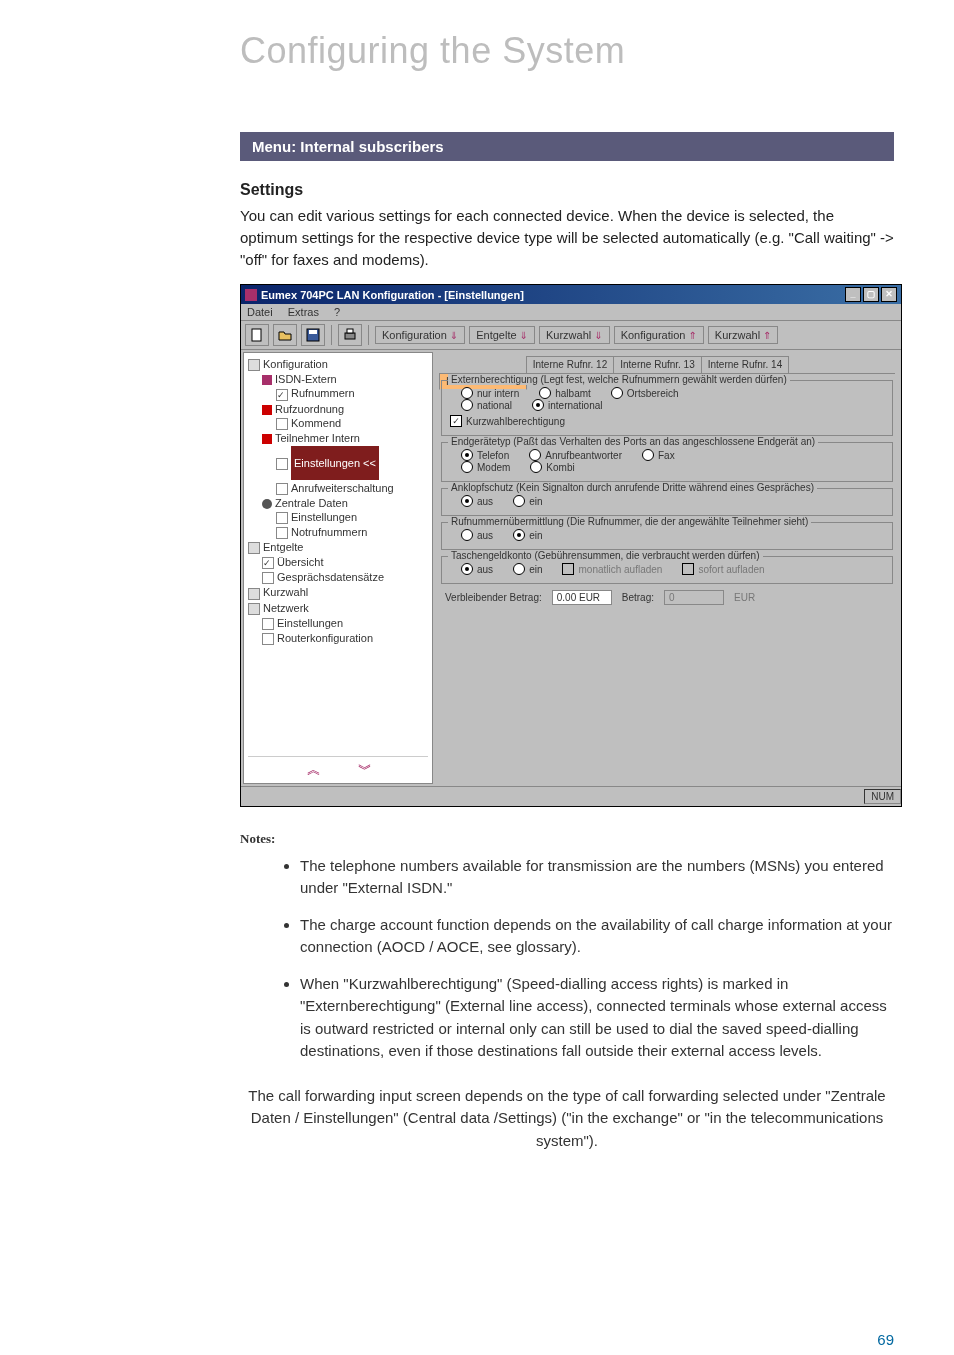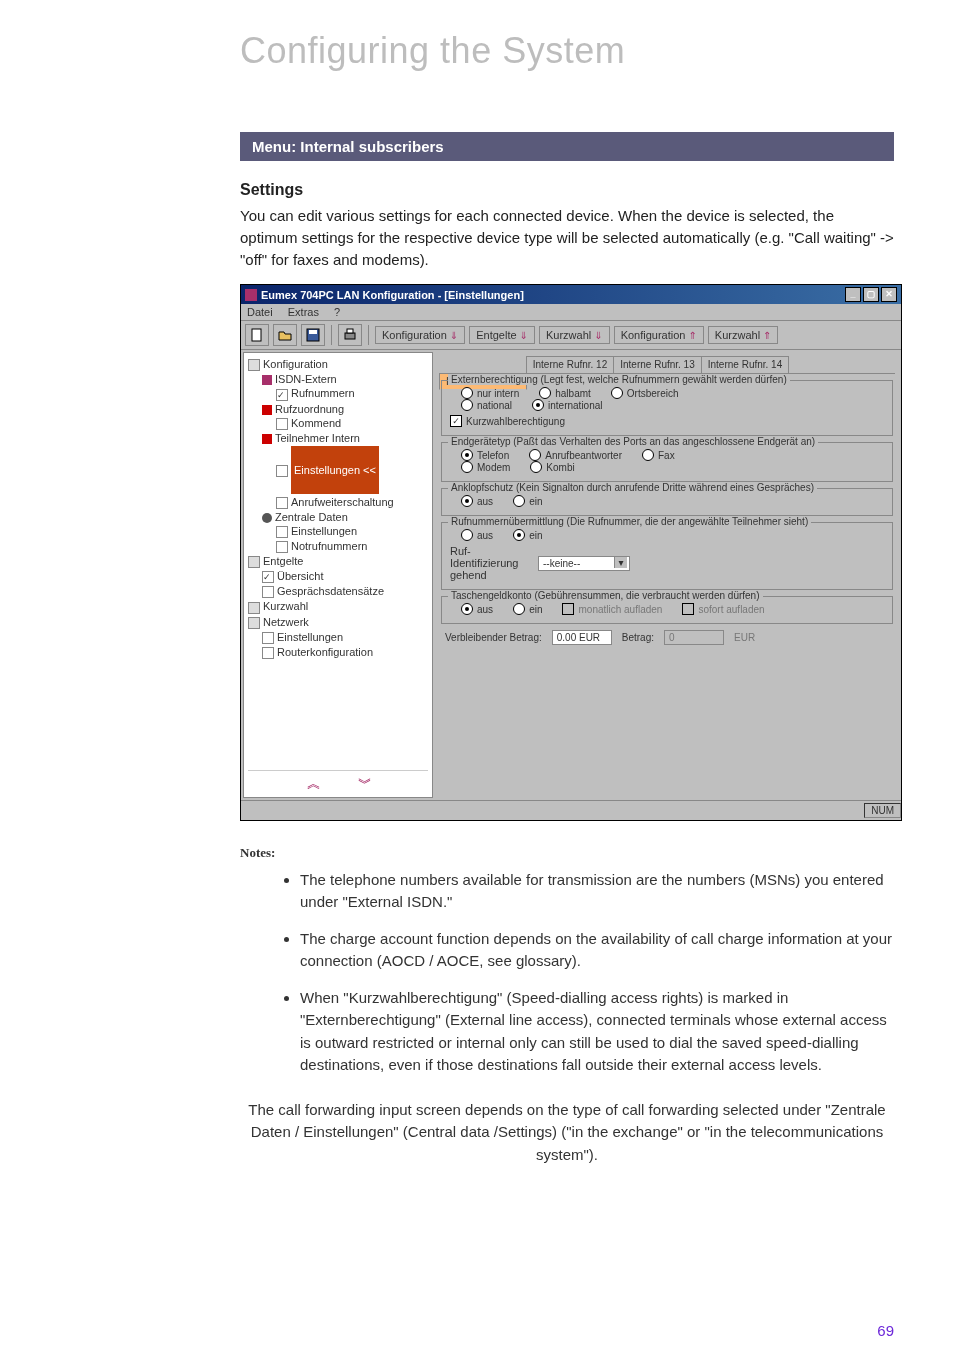--- a/index.html
+++ b/index.html
@@ -66,24 +66,24 @@
   }
   .notes-wrap li { margin-bottom: 14px; }
   .para {
     margin-left: 180px;
     font-size: 15px;
     line-height: 1.5;
     text-align: center;
   }
   .page-num {
     position: absolute;
-    bottom: 16px;
+    bottom: 7px;
     right: 60px;
     font-size: 15px;
-    color: #6d28d9;
+    color: #0369a1;
   }
 
   
   .app-window {
     width: 660px;
     border: 1px solid #000;
     background: #bfbfbf;
     font-family: Tahoma, Arial, sans-serif;
     font-size: 11px;
     margin-left: 180px;
@@ -143,21 +143,21 @@
     border:1px solid #888;
     margin:2px;
     padding:4px;
     font-size:11px;
     position:relative;
   }
   .tree-pane .tree-item { padding:1px 0; white-space:nowrap; }
   .tree-pane .i1 { padding-left:14px; }
   .tree-pane .i2 { padding-left:28px; }
   .tree-pane .sel {
-    background:#c2410c; color:#fff; padding:18px 3px; display:inline-block;
+    background:#7f1d1d; color:#fff; padding:11px 3px; display:inline-block;
   }
   .tree-icon { display:inline-block; width:10px; height:10px; margin-right:3px; vertical-align:middle;}
   .ic-page { background:#ddd; border:1px solid #888;}
   .ic-star { background:#a72f6a;}
   .ic-check { border:1px solid #888; background:#fff; }
   .ic-check::after { content:"✓"; font-size:9px; position:relative; top:-2px; left:0;}
   .ic-box { border:1px solid #888; background:#fff; }
   .ic-red { background:#c00;}
   .ic-gear { background:#555; border-radius:50%;}
   .tree-footer {
@@ -392,24 +392,20 @@
           <div class="radio-row">
             <label>
                 <span class="radio"></span>
                 <span>aus</span>
               </label>
             <label>
                 <span class="radio on"></span>
                 <span>ein</span>
               </label>
           </div>
-          <div class="idrow">
-            <span style="max-width:80px;">Ruf-Identifizierung gehend</span>
-            <div class="select">--keine--</div>
-          </div>
         </div>
 
         <div class="group">
           <span class="group-title">Taschengeldkonto (Gebührensummen, die verbraucht werden dürfen)</span>
           <div class="radio-row">
             <label>
                 <span class="radio on"></span>
                 <span>aus</span>
               </label>
             <label>

